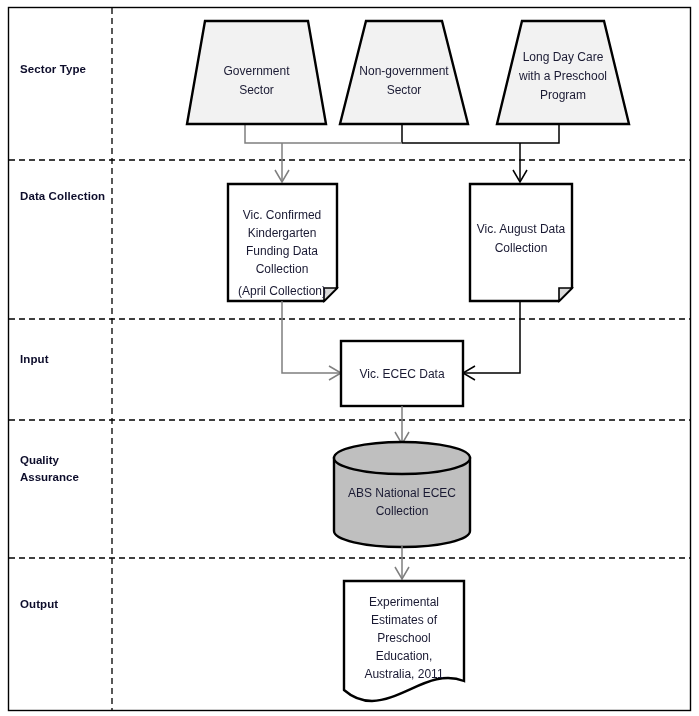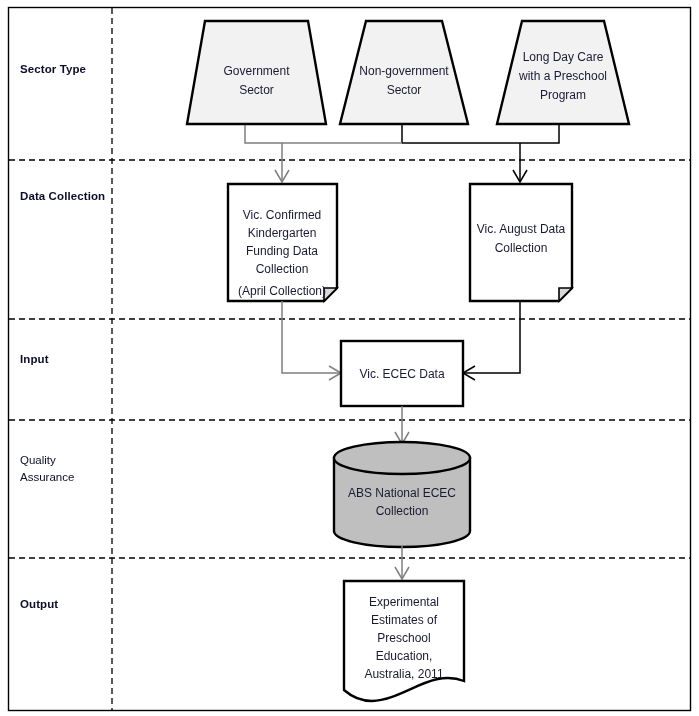--- a/index.html
+++ b/index.html
@@ -178,18 +178,18 @@
              C 360,701 352,697 344,690 Z"></path>
     <text class="node-text" x="404" y="606" text-anchor="middle">Experimental</text>
     <text class="node-text" x="404" y="624" text-anchor="middle">Estimates of</text>
     <text class="node-text" x="404" y="642" text-anchor="middle">Preschool</text>
     <text class="node-text" x="404" y="660" text-anchor="middle">Education,</text>
     <text class="node-text" x="404" y="678" text-anchor="middle">Australia, 2011</text>
 
   </svg>
 
   <div style="position:absolute; left:20px; top:452px; width:85px; font-size:11.5px;
-              font-weight:normal; color:#0d0d2b; line-height:17px;
+              font-weight:bold; color:#0d0d2b; line-height:17px;
               font-family:'Liberation Sans', sans-serif;">
     <span>Quality Assurance</span>
   </div>
 
 </div>
 
 </body></html>

